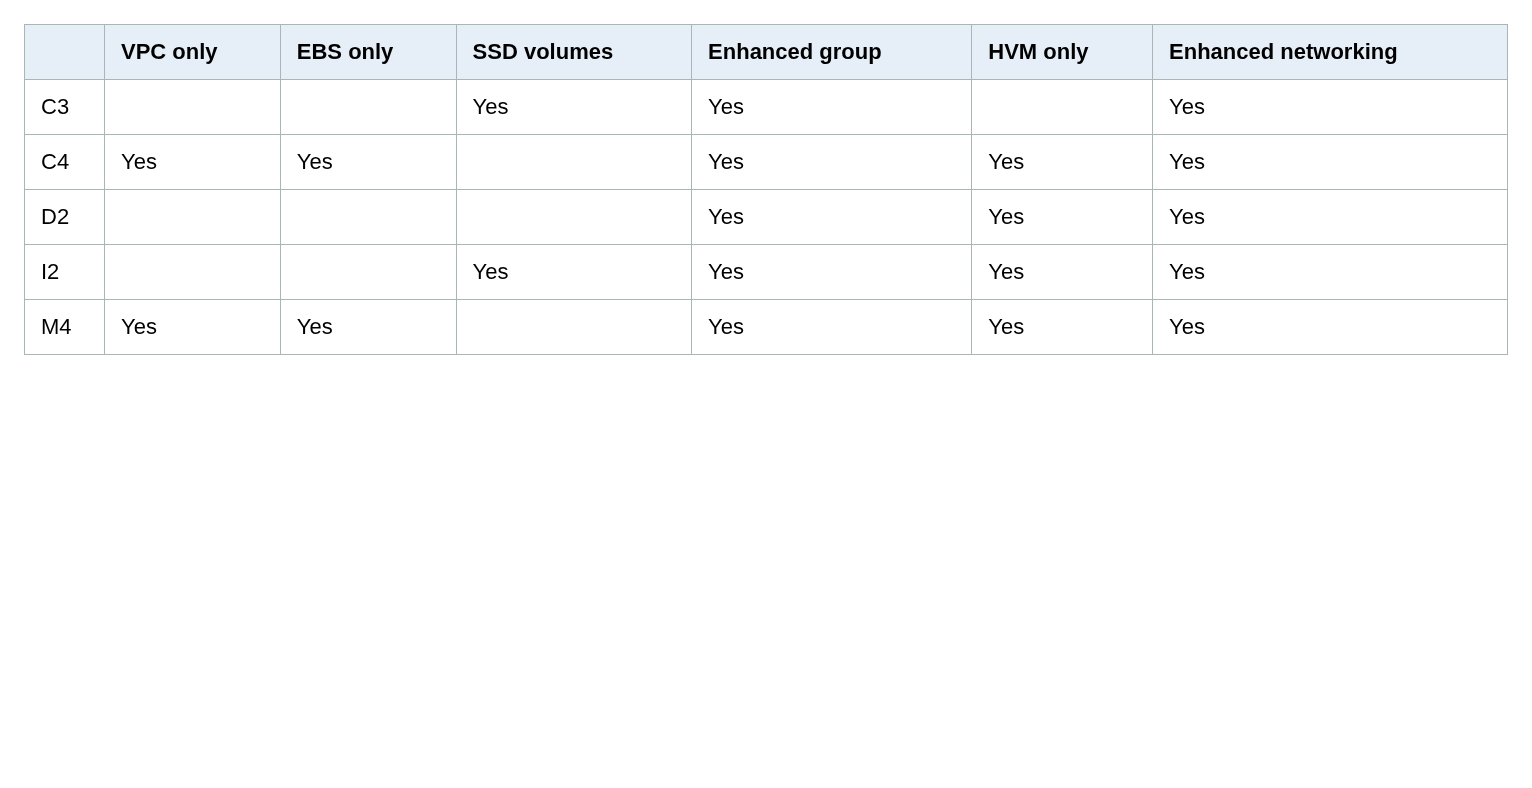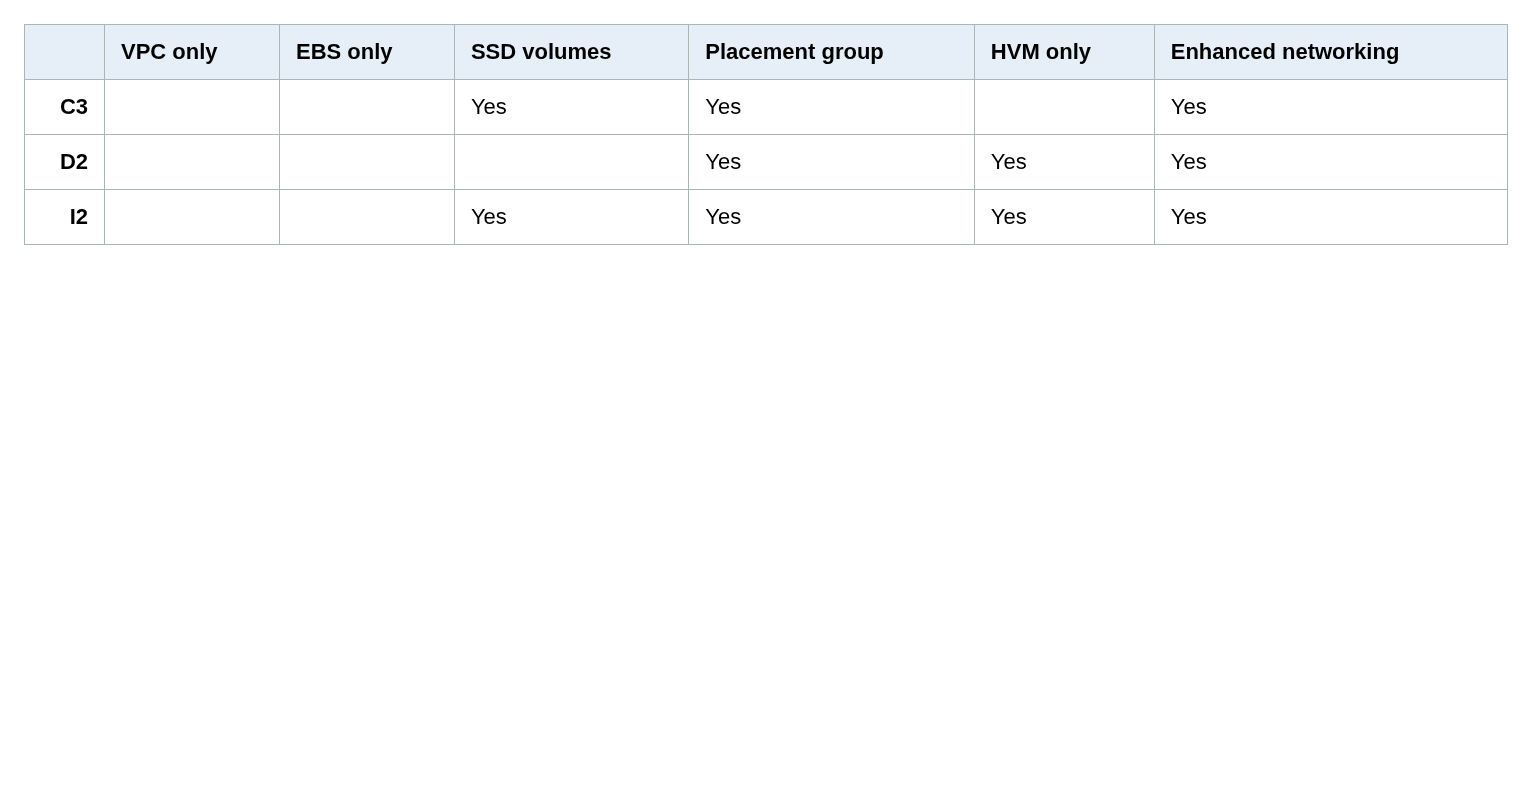--- a/index.html
+++ b/index.html
@@ -23,61 +23,78 @@
       vertical-align: top;
     }
     th {
       background: #e6eff8;
       font-weight: 700;
     }
     th.corner {
       width: 80px;
     }
     td.row-label {
-      font-weight: 700;
-      text-align: right;
+      font-weight: 400;
     }
   </style>
 </head>
 <body>
 
 <table>
   <thead>
     <tr>
       <th class="corner"></th>
       <th>VPC only</th>
       <th>EBS only</th>
       <th>SSD volumes</th>
-      <th>Placement group</th>
+      <th>Enhanced group</th>
       <th>HVM only</th>
       <th>Enhanced networking</th>
     </tr>
   </thead>
   <tbody>
     <tr>
       <td class="row-label">C3</td>
       <td></td>
       <td></td>
       <td>Yes</td>
       <td>Yes</td>
       <td></td>
+      <td>Yes</td>
+    </tr>
+    <tr>
+      <td class="row-label">C4</td>
+      <td>Yes</td>
+      <td>Yes</td>
+      <td></td>
+      <td>Yes</td>
+      <td>Yes</td>
       <td>Yes</td>
     </tr>
     <tr>
       <td class="row-label">D2</td>
       <td></td>
       <td></td>
       <td></td>
       <td>Yes</td>
       <td>Yes</td>
       <td>Yes</td>
     </tr>
     <tr>
       <td class="row-label">I2</td>
       <td></td>
       <td></td>
       <td>Yes</td>
       <td>Yes</td>
       <td>Yes</td>
       <td>Yes</td>
     </tr>
+    <tr>
+      <td class="row-label">M4</td>
+      <td>Yes</td>
+      <td>Yes</td>
+      <td></td>
+      <td>Yes</td>
+      <td>Yes</td>
+      <td>Yes</td>
+    </tr>
   </tbody>
 </table>
 
 </body></html>

